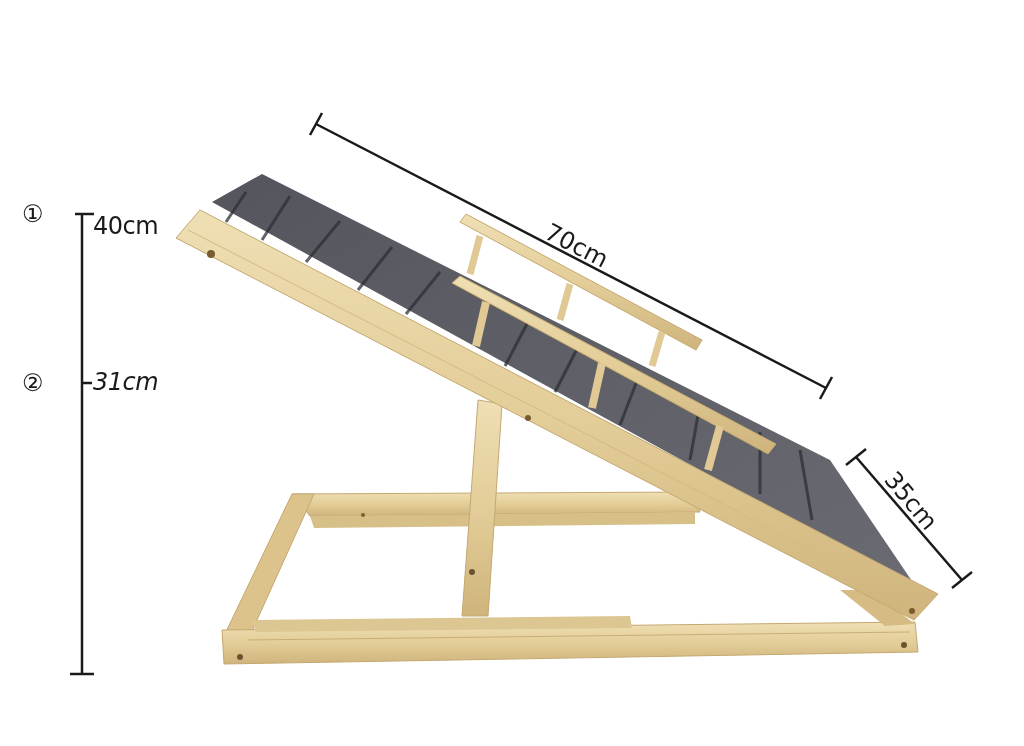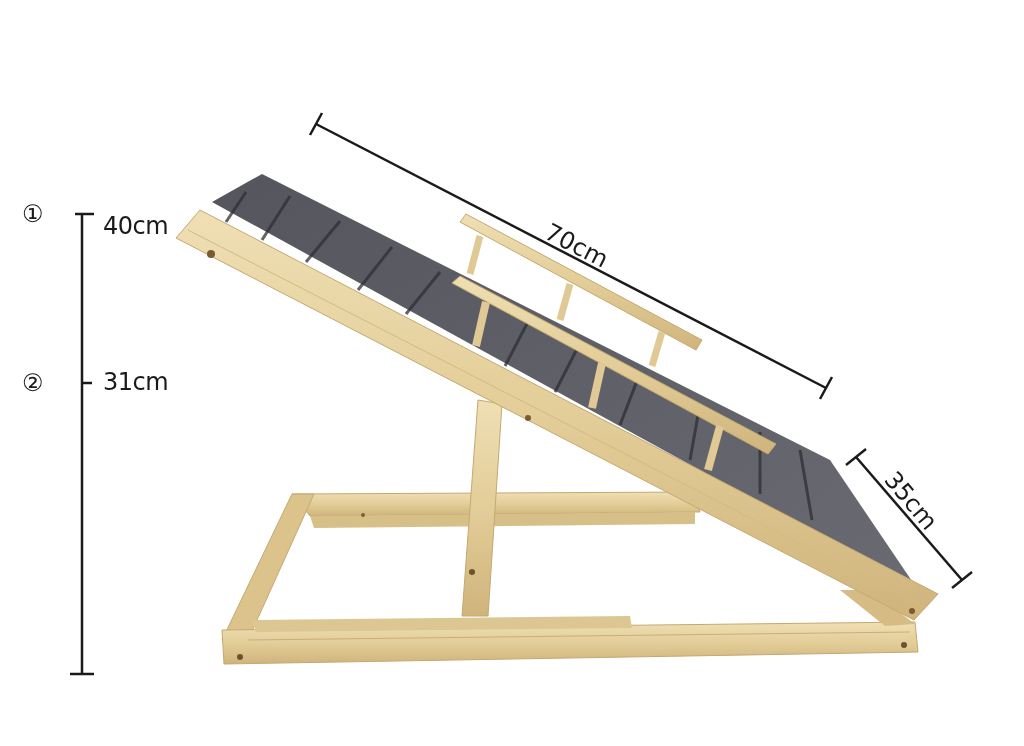--- a/index.html
+++ b/index.html
@@ -1,20 +1,20 @@
 <!DOCTYPE html>
 <html><head>
   <meta charset="utf-8">
   <style>
     html, body { margin: 0; padding: 0; background: #ffffff; }
     body { width: 1024px; height: 746px; position: relative; overflow: hidden; font-family: "DejaVu Sans", sans-serif; }
     .stage { position: absolute; left: 0; top: 0; width: 1024px; height: 746px; }
     .lbl { position: absolute; color: #1a1a1a; font-family: "DejaVu Sans", sans-serif; white-space: nowrap; }
     .num-marker { font-size: 24px; }
-    .height-label { font-size: 24px; letter-spacing: -0.5px; margin-left: 10px; }
+    .height-label { font-size: 24px; letter-spacing: -0.5px; }
     .rot-label { font-size: 24px; transform-origin: left top; }
     .brand { position: absolute; right: 10px; bottom: 8px; font-family: "DejaVu Sans", sans-serif; font-weight: bold; font-size: 50px; letter-spacing: -1px; }
   </style>
 </head>
 <body>
 
 <div class="stage">
   <svg width="1024" height="746" viewBox="0 0 1024 746" xmlns="http://www.w3.org/2000/svg">
     <defs>
       <linearGradient id="wood" x1="0" y1="0" x2="0" y2="1">
@@ -109,21 +109,21 @@
       <line x1="486" y1="302" x2="476" y2="346" stroke="#e0c995" stroke-width="8"></line>
       <line x1="602" y1="363" x2="592" y2="408" stroke="#e0c995" stroke-width="8"></line>
       <line x1="720" y1="426" x2="708" y2="470" stroke="#e0c995" stroke-width="8"></line>
     </g>
   </svg>
 
   
   <span class="lbl num-marker" style="left:22px; top:200px;">①</span>
   <span class="lbl height-label" style="left:93px; top:212px;">40cm</span>
   <span class="lbl num-marker" style="left:22px; top:369px;">②</span>
-  <span class="lbl height-label" style="left:93px; top:368px;">31cm</span>
+  <span class="lbl height-label" style="left:93px; top:368px;font-style:italic;">31cm</span>
 
   
   <span class="lbl rot-label" style="left:553px; top:218px; transform: rotate(27deg);">70cm</span>
 
   
   <span class="lbl rot-label" style="left:900px; top:466px; transform: rotate(50deg);">35cm</span>
 
   
 </div>
 

